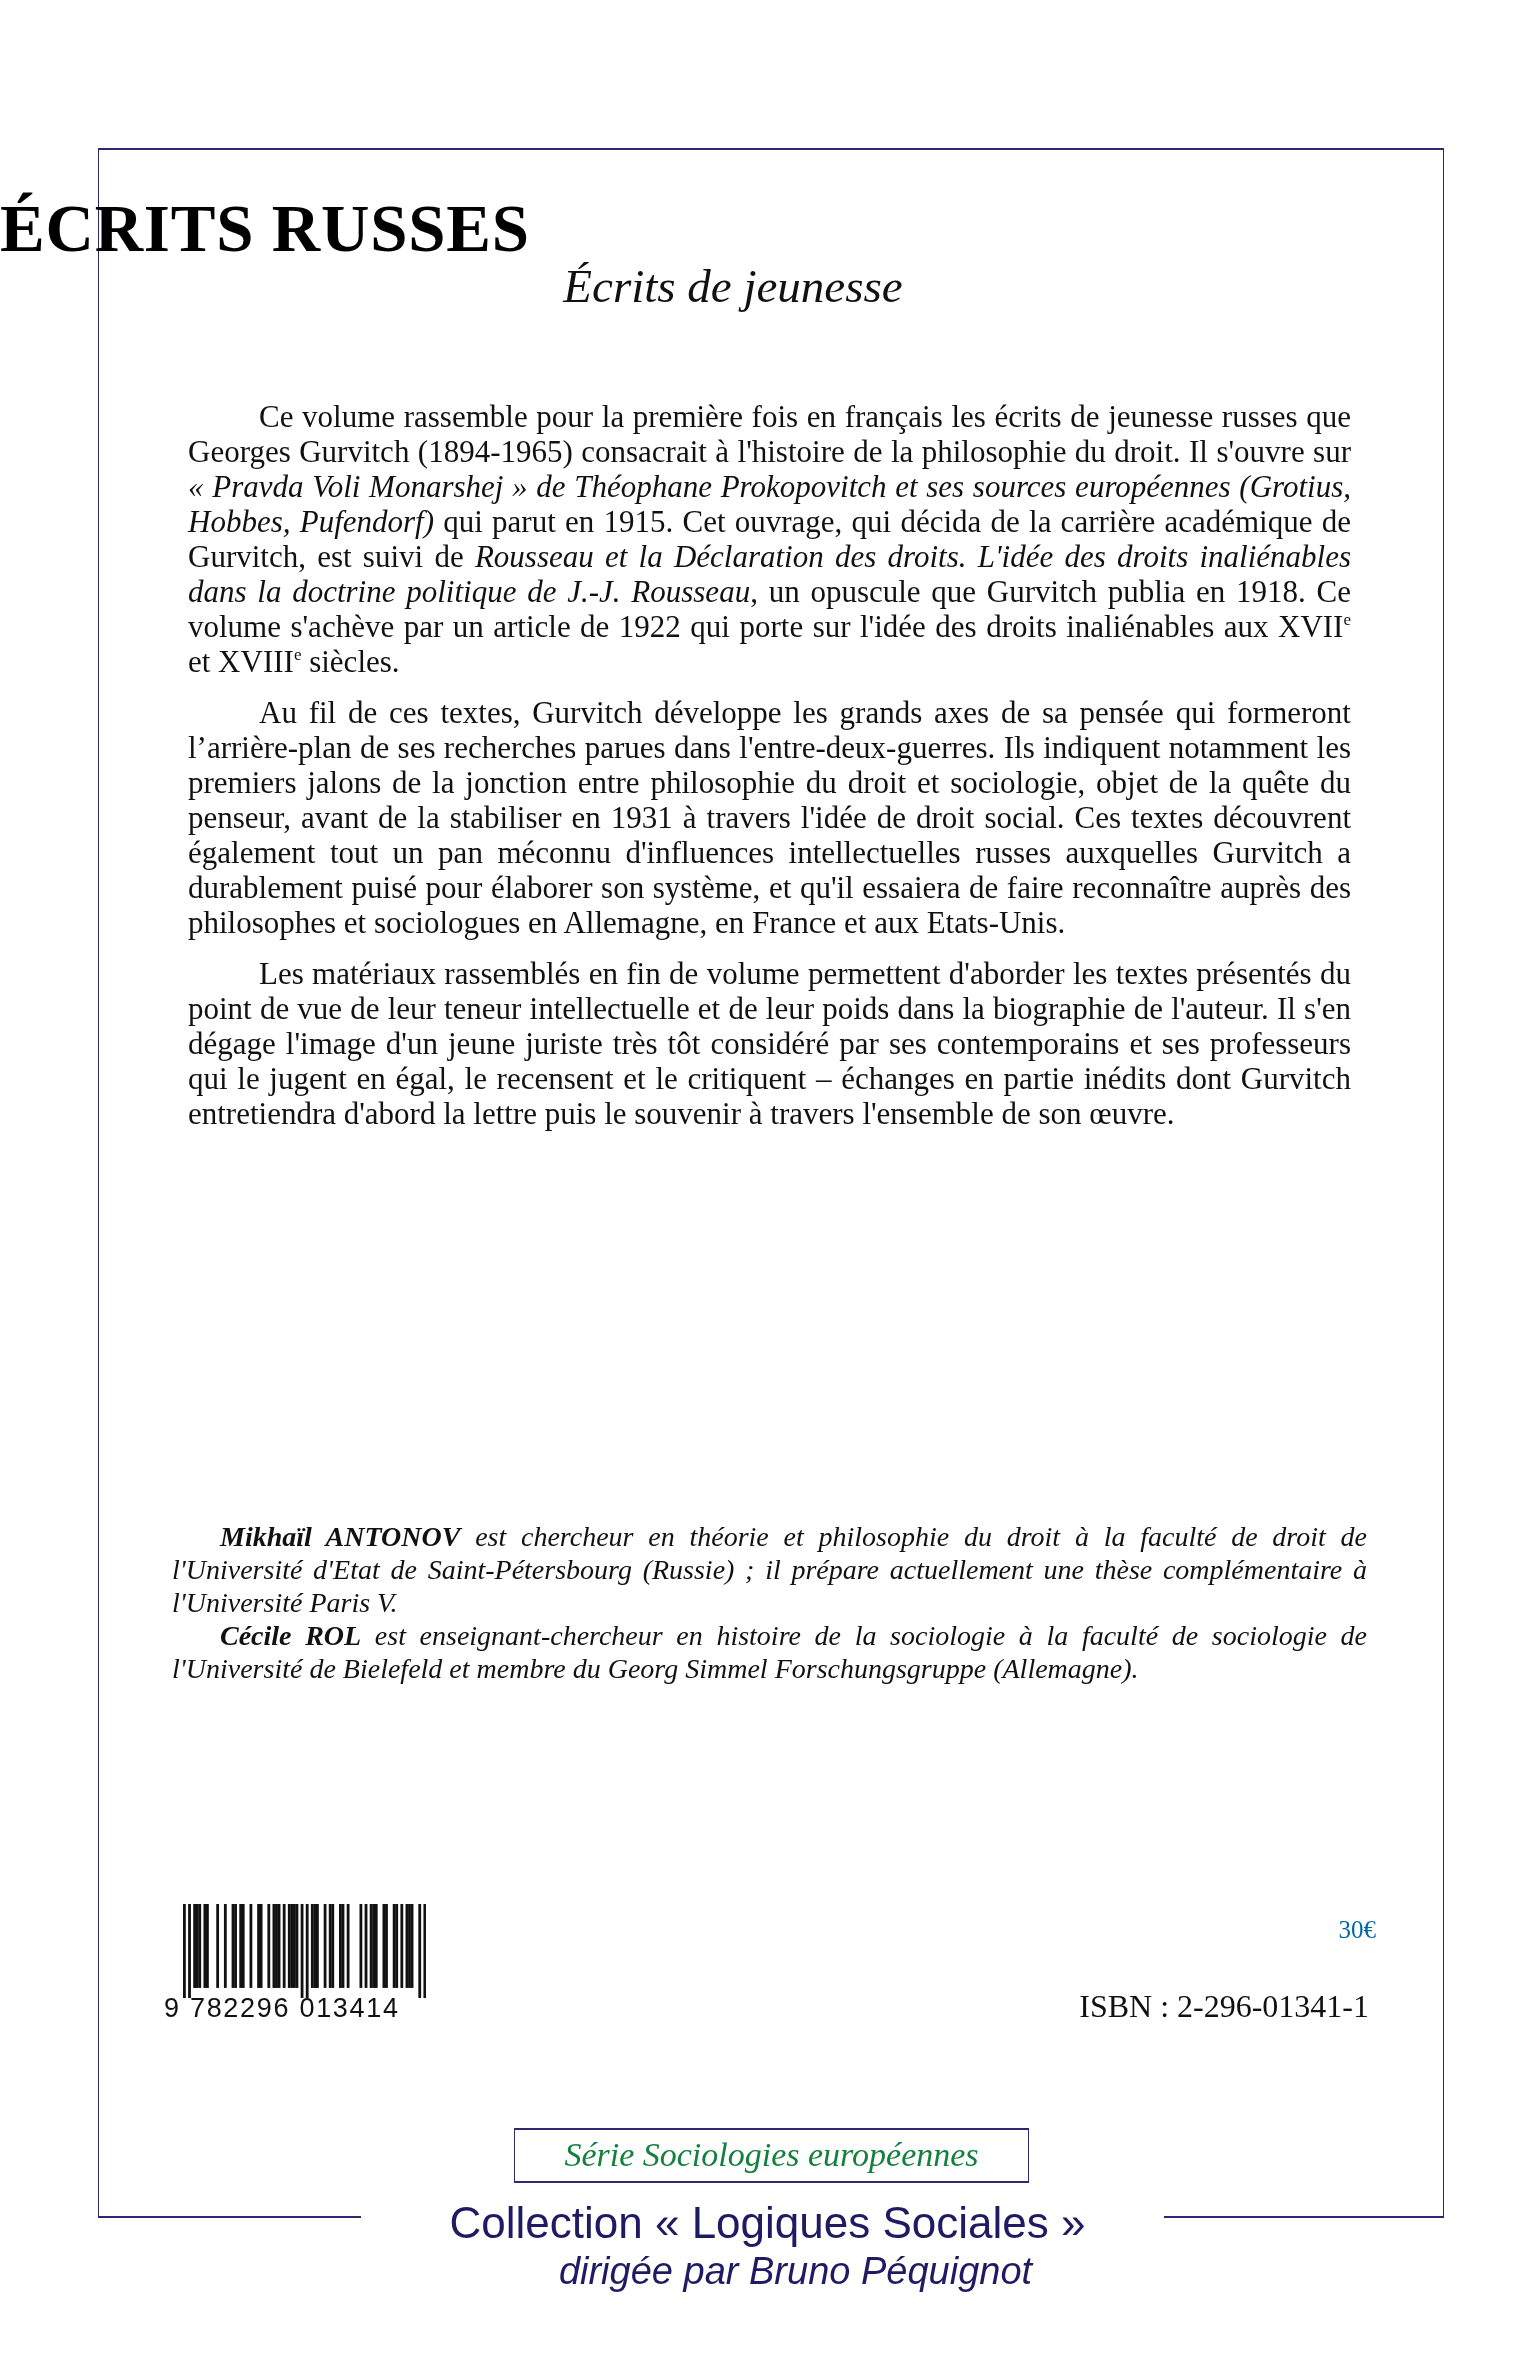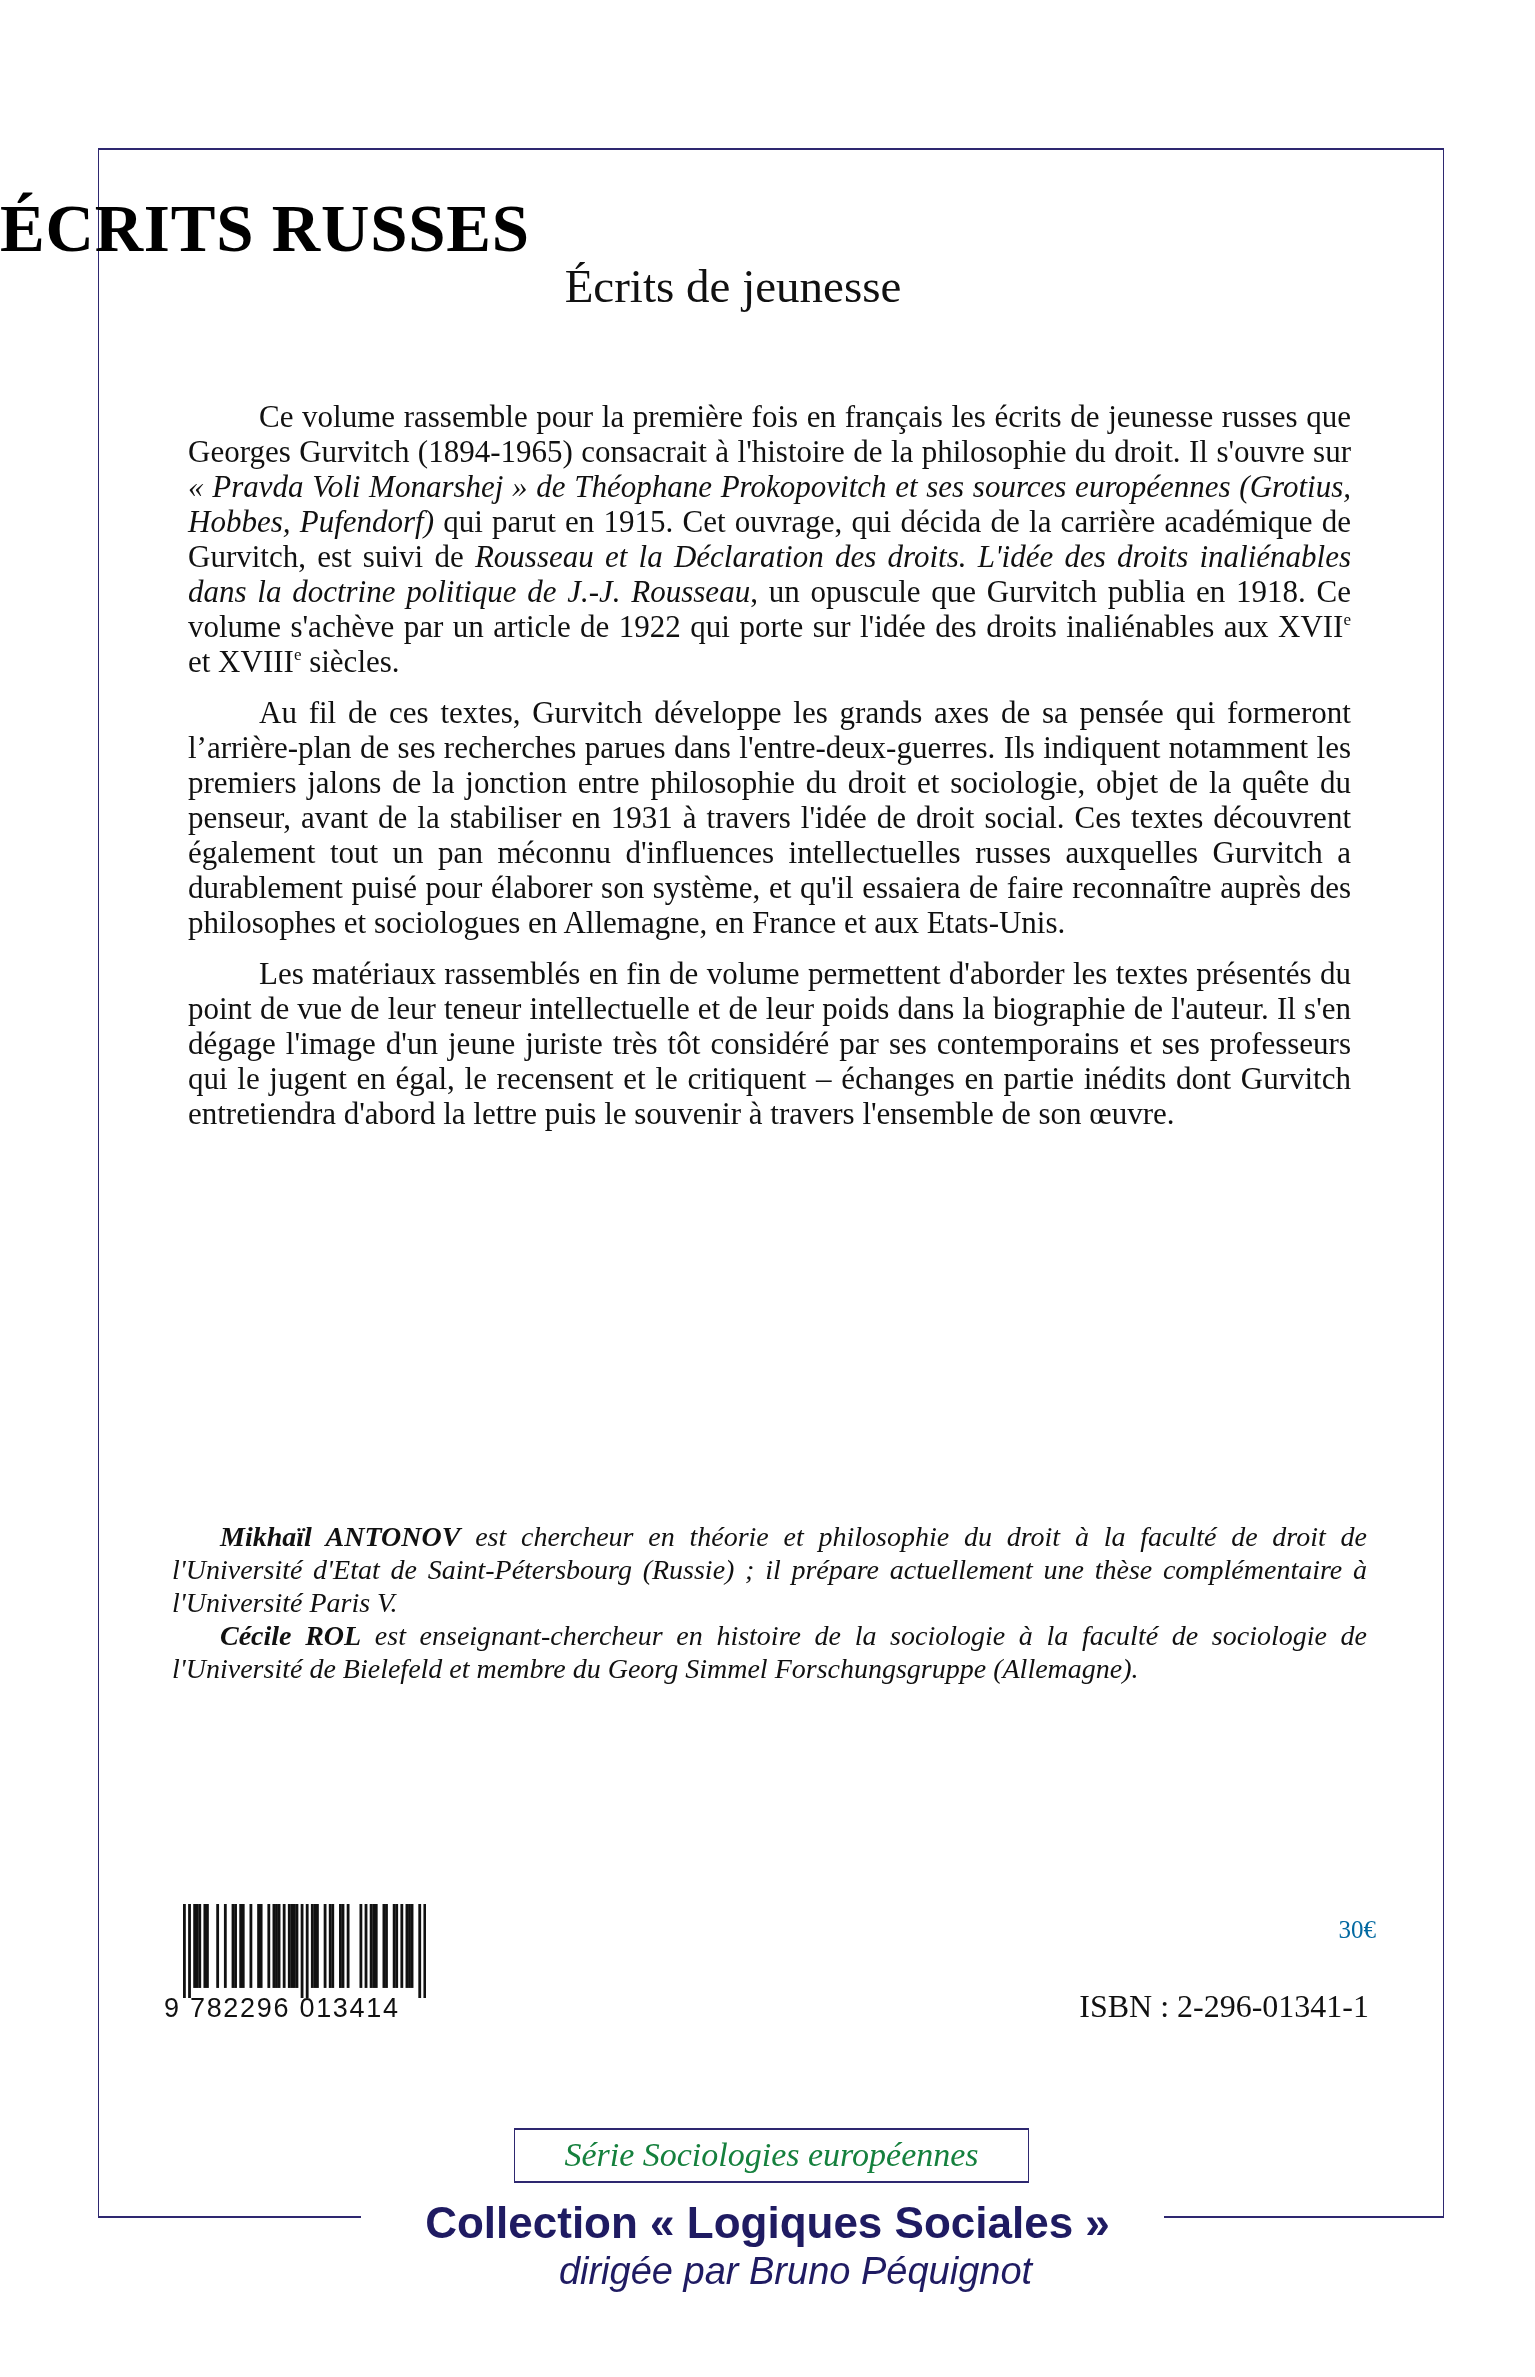--- a/index.html
+++ b/index.html
@@ -13,21 +13,21 @@
   .frame-right  { position: absolute; left: 1443px; top: 148px; width: 0; height: 2069px; border-left: 1.7px solid #2e2870; }
   .frame-bl     { position: absolute; left: 98px; top: 2216px; width: 263px; height: 0; border-top: 2.5px solid #2e2870; }
   .frame-br     { position: absolute; left: 1164px; top: 2216px; width: 280px; height: 0; border-top: 2.5px solid #2e2870; }
 
   .title {
     position: absolute; left: 0; width: 1535px; top: 190px; text-align: left;
     font-size: 67px; font-weight: bold; color: #000000; letter-spacing: 0.8px; line-height: 76px;
   }
   .subtitle {
     position: absolute; left: 0; width: 1466px; top: 257px; text-align: center;
-    font-size: 47px; color: #111; line-height: 59px;
+    font-size: 47px; font-style: italic; color: #111; line-height: 59px;
   }
 
   .body-text {
     position: absolute; left: 172px; width: 1195px; top: 383px;
     font-size: 31px; line-height: 35px; color: #111; text-align: justify;
   }
   .body-text p { margin: 16px; text-indent: 71px; }
   .body-text i { font-style: italic; }
   .body-text sup { font-size: 0.55em; line-height: 0; vertical-align: 0.7em; }
 
@@ -48,21 +48,21 @@
 
   .series-box {
     position: absolute; left: 514px; top: 2128px; width: 515px; height: 55px;
     border: 1.7px solid #2e2870; border-top-width: 2.5px; border-bottom-width: 2.5px;
     text-align: center; box-sizing: border-box;
   }
   .series-label { font-size: 34px; font-style: italic; color: #15803d; line-height: 49px; }
 
   .collection {
     position: absolute; left: 0; width: 1535px; top: 2196px; text-align: center;
-    font-size: 44px; font-weight: bold; color: #1f1b62; line-height: 54px;
+    font-size: 44px; font-weight: normal; color: #1f1b62; line-height: 54px;
   }
   .director {
     position: absolute; left: 0; width: 1535px; top: 2248px; text-align: center;
     font-size: 38px; font-style: italic; color: #1f1b62; line-height: 47px; padding-left: 28px;
   }
 </style>
 </head>
 <body>
 
 <div class="frame-top"></div>

